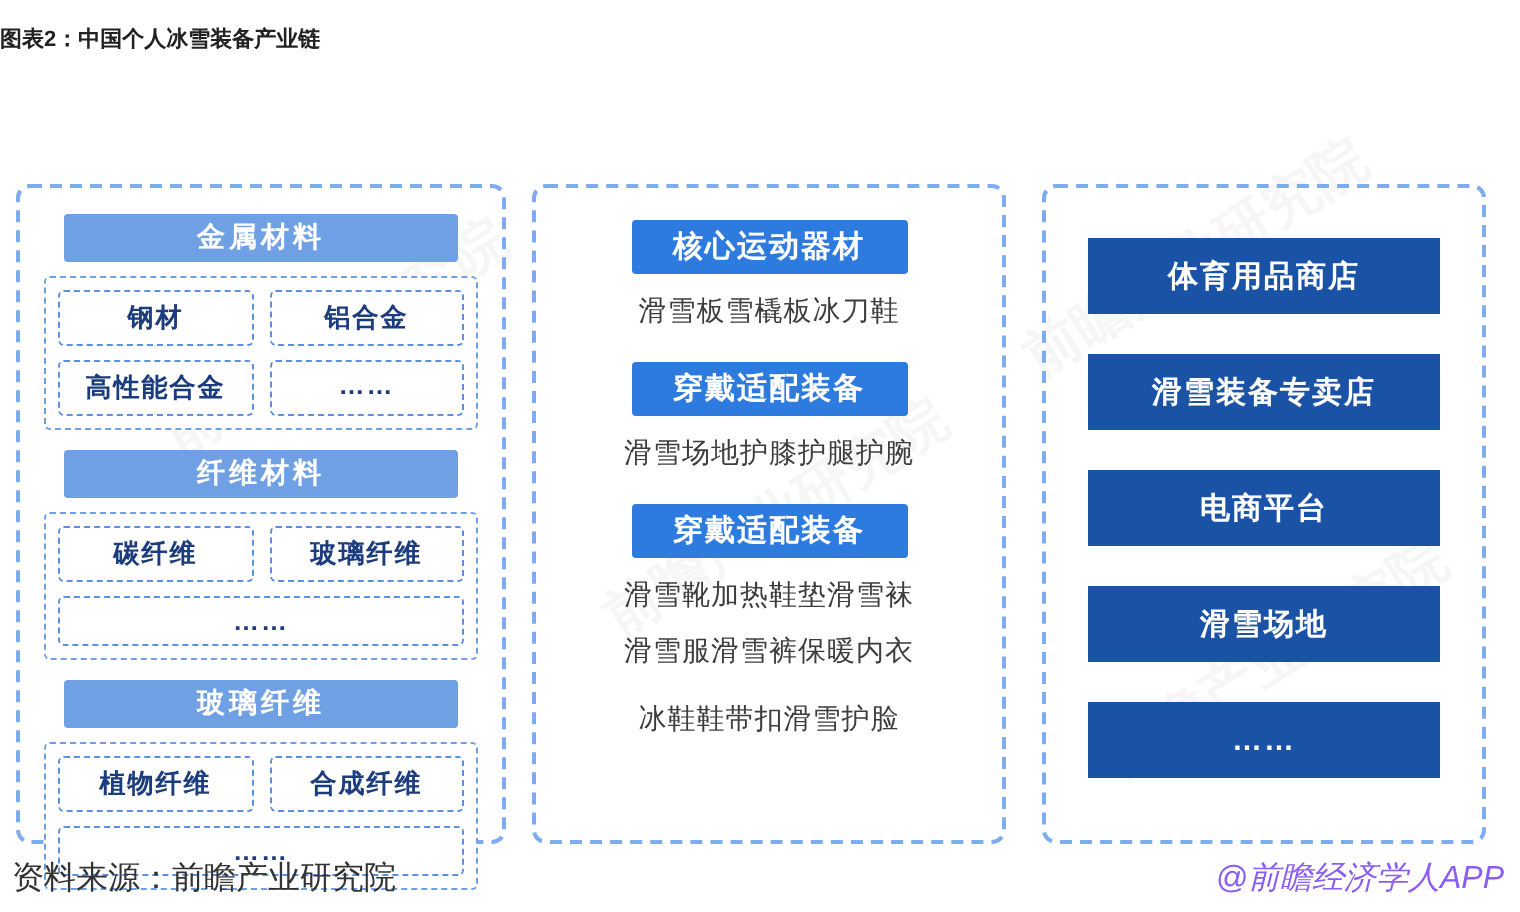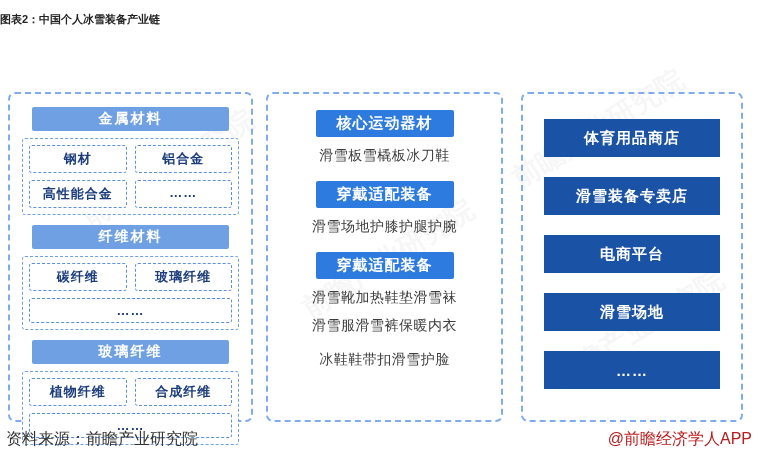--- a/index.html
+++ b/index.html
@@ -62,21 +62,21 @@
   .mid-line { display:flex; gap:0; font-size:14px; color:#3D3D3D; letter-spacing:0.5px; }
   .channel {
     width:176px; height:38px; background:#1A52A5; color:#fff; font-size:15px;
     font-weight:bold; display:flex; align-items:center; justify-content:center;
     letter-spacing:1px;
   }
   .footer {
     position:absolute; left:6px; right:8px; bottom:6px; display:flex;
     justify-content:space-between; font-size:16px; color:#333; z-index:2;
   }
-  .footer .credit { color:#b91c1c; }
+  .footer .credit { color:#8b5cf6;font-style:italic; }
 </style>
 </head>
 <body>
 
 <div class="page">
 
   <div class="watermark" style="left:70px; top:150px;">前瞻产业研究院</div>
   <div class="watermark" style="left:290px; top:240px;">前瞻产业研究院</div>
   <div class="watermark" style="left:500px; top:110px;">前瞻产业研究院</div>
   <div class="watermark" style="left:540px; top:310px;">前瞻产业研究院</div>

